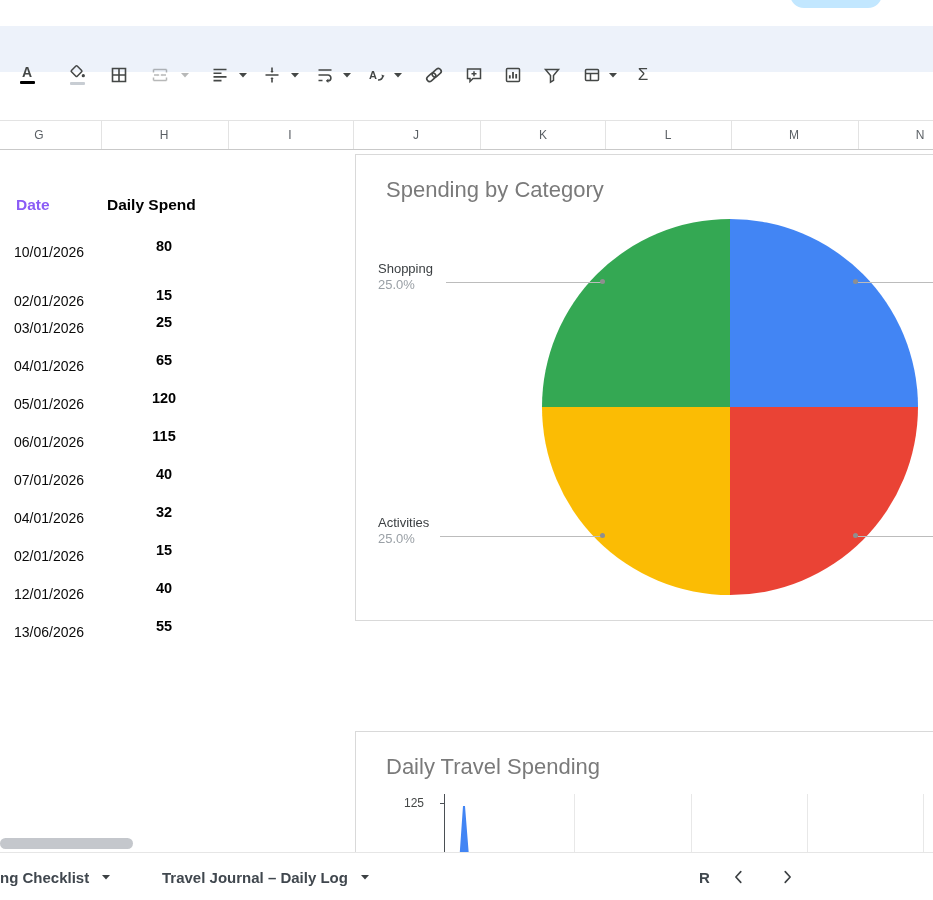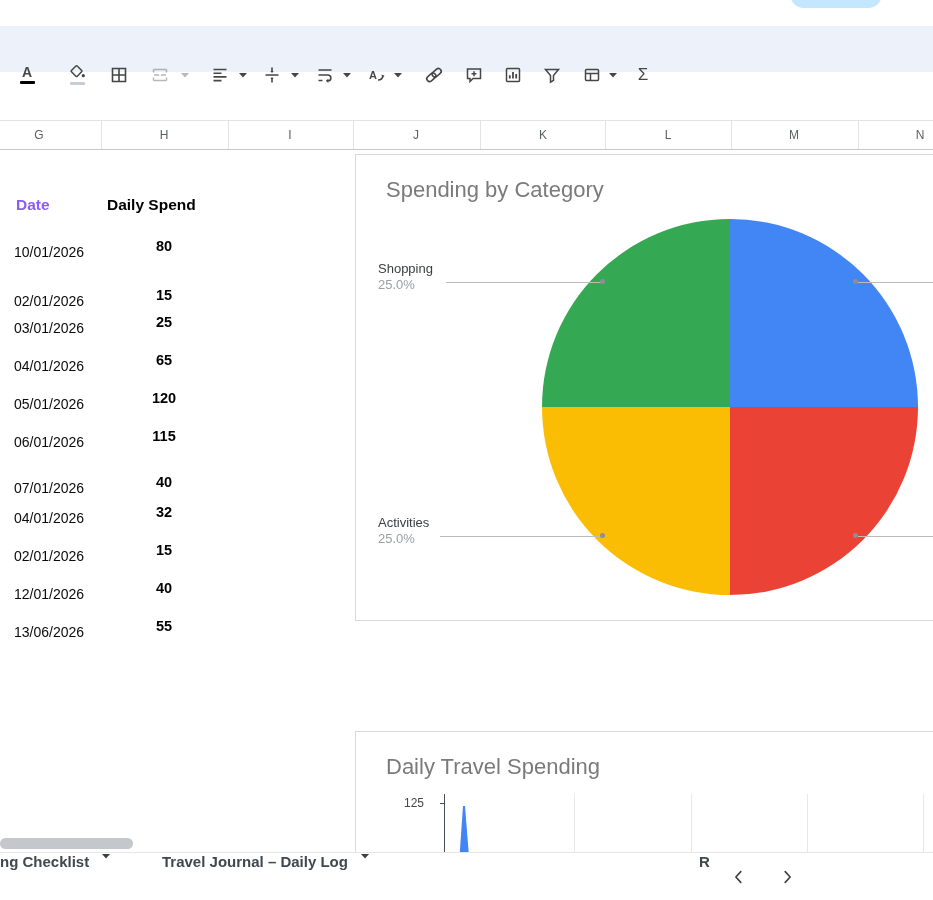--- a/index.html
+++ b/index.html
@@ -46,21 +46,21 @@
 
   .ytick{position:absolute;left:48px;top:64px;width:36px;font-size:12px;color:#444746;}
   .yaxis{position:absolute;left:88px;top:62px;width:1px;height:113px;background:#4a4f54;}
   .ytickmark{position:absolute;left:84px;top:71px;width:4px;height:1px;background:#4a4f54;}
   .vgrid{position:absolute;top:62px;width:1px;height:113px;background:#e8e8e8;}
   .spike-svg{position:absolute;left:88px;top:62px;}
 
   
   .hscrollbar{position:absolute;left:0;top:838px;width:133px;height:11px;border-radius:6px;background:#c4c7cc;z-index:9;cursor:pointer;}
   .tabbar{position:absolute;left:0;top:852px;width:933px;height:48px;background:#fff;border-top:1px solid #e6e6e6;z-index:10;}
-  .sheet-tab{position:absolute;top:0;height:48px;display:flex;align-items:flex-start;gap:12px;cursor:pointer;
+  .sheet-tab{position:absolute;top:0;height:48px;display:flex;align-items:center;gap:12px;cursor:pointer;
              font-size:15px;font-weight:bold;color:#40474e;white-space:nowrap;}
   .tab-caret{display:flex;align-items:center;}
   .nav-chip{position:absolute;top:13px;width:22px;height:22px;display:flex;align-items:center;justify-content:center;cursor:pointer;}
 </style>
 </head>
 <body>
 
 <div class="screen">
 
   <div class="share-pill"></div>
@@ -218,21 +218,21 @@
         <div class="tval">65</div>
       </div>
       <div class="trow" style="top: 386px;">
         <div class="tdate">05/01/2026</div>
         <div class="tval">120</div>
       </div>
       <div class="trow" style="top: 424px;">
         <div class="tdate">06/01/2026</div>
         <div class="tval">115</div>
       </div>
-      <div class="trow" style="top: 462px; margin-top: 8px;">
+      <div class="trow" style="top: 462px;">
         <div class="tdate">07/01/2026</div>
         <div class="tval">40</div>
       </div>
       <div class="trow" style="top: 500px;">
         <div class="tdate">04/01/2026</div>
         <div class="tval">32</div>
       </div>
       <div class="trow" style="top: 538px;">
         <div class="tdate">02/01/2026</div>
         <div class="tval">15</div>

